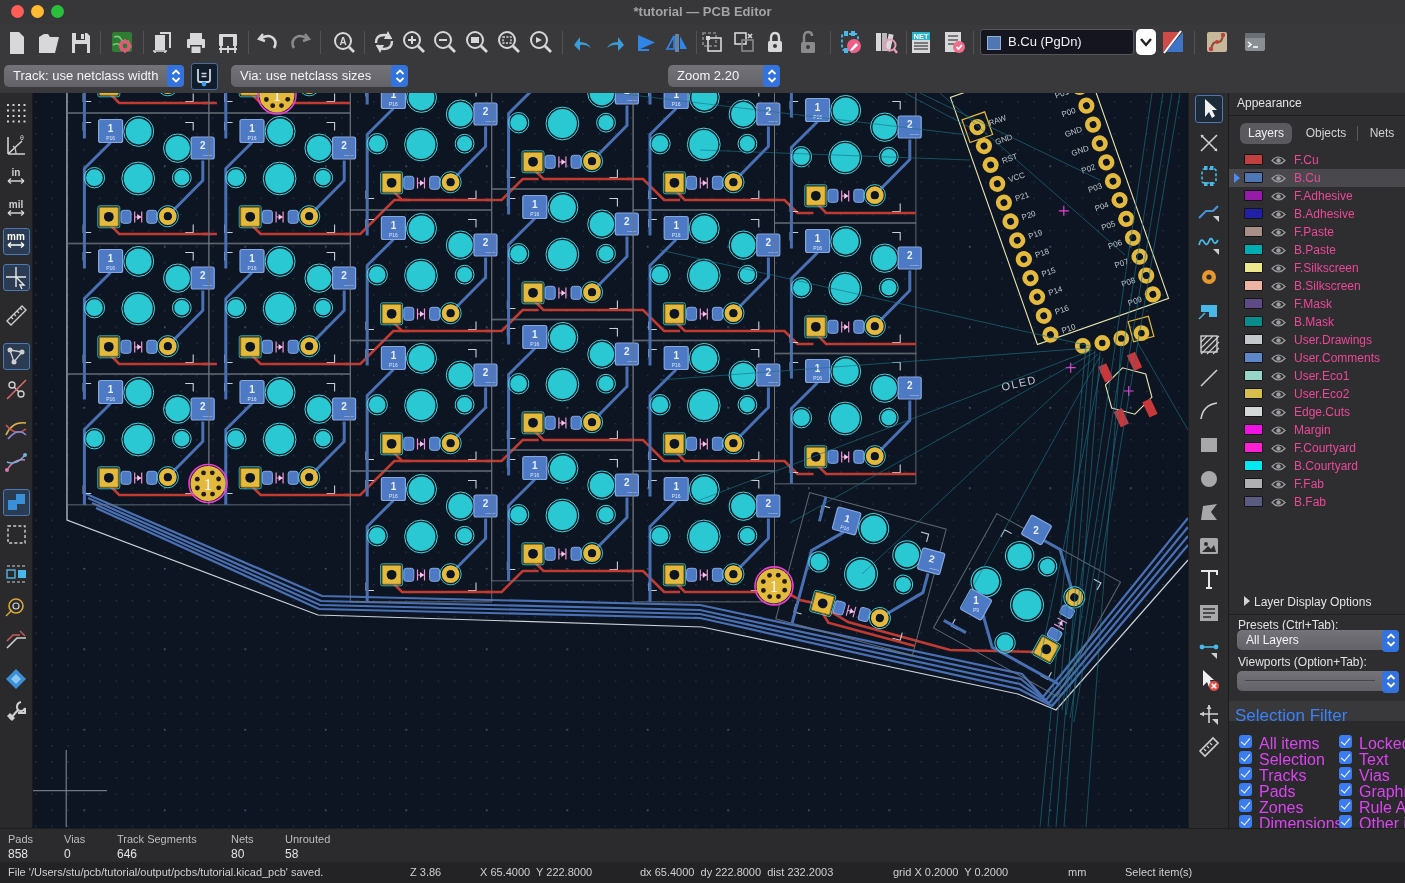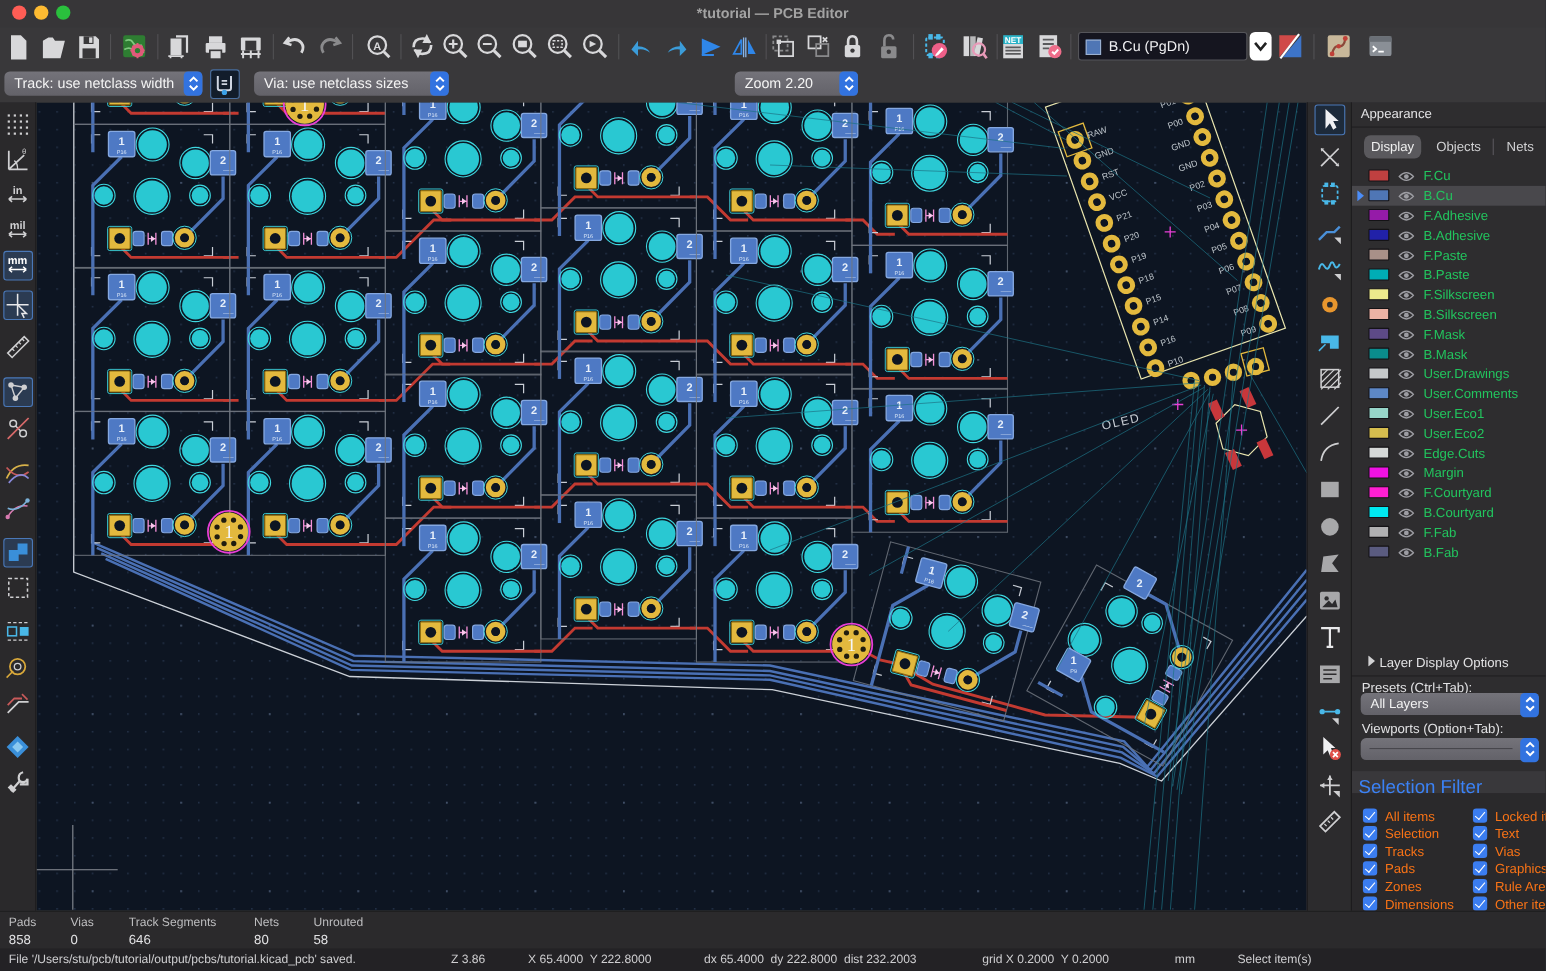--- a/index.html
+++ b/index.html
@@ -17,25 +17,25 @@
 #rpanel{position:absolute;left:1228px;top:93px;width:177px;height:735px;background:#2e2d2f;border-left:1px solid #1c1b1d;overflow:hidden}
 #status1{position:absolute;left:0;top:828px;width:1405px;height:34px;background:#2b2a2c;border-top:1px solid #1f1e20}
 #status1 .lab{position:absolute;top:4px;color:#bdbdbf;font-size:11px}
 #status1 .val{position:absolute;top:18px;color:#e3e3e5;font-size:12px}
 #status2{position:absolute;left:0;top:862px;width:1405px;height:21px;background:#232225}
 #status2 span{position:absolute;top:4px;color:#cfcfd1;font-size:11px;white-space:pre}
 .tabchip{position:absolute;top:0;height:21px;border-radius:6px;background:#5a595d;color:#f0f0f0;font-size:12px;line-height:21px;text-align:center}
 .tabtxt{position:absolute;top:0;height:21px;color:#d2d2d4;font-size:12px;line-height:21px;text-align:center}
 .lrow{position:absolute;left:0;width:177px;height:18px}
 .lrow .sw{position:absolute;left:15px;top:3px;width:19px;height:11px;border-radius:1px;border:1px solid #141316}
-.lrow .nm{position:absolute;left:65px;top:2px;font-size:12px;color:#22c55e}
+.lrow .nm{position:absolute;left:65px;top:2px;font-size:12px;color:#ec4899}
 .eye{position:absolute;left:42px;top:4px}
 .cbx{position:absolute;width:13px;height:13px;background:#3b7df0;border-radius:3px}
 .cbx:after{content:"";position:absolute;left:4.2px;top:1.2px;width:4px;height:8px;border:solid #fff;border-width:0 1.8px 1.8px 0;transform:rotate(40deg)}
-.cbl{position:absolute;font-size:12px;color:#f97316;white-space:nowrap}
+.cbl{position:absolute;font-size:16px;color:#d946ef;white-space:nowrap}
 .vsep{position:absolute;top:7px;width:1px;height:22px;background:#525154}
 </style></head>
 <body>
 <svg width="1155" height="735" viewBox="33 93 1155 735" style="position:absolute;left:33px;top:93px" font-family="Liberation Sans, sans-serif">
     <clipPath id="cv">
       <rect x="33" y="93" width="1155" height="735"></rect>
     </clipPath>
     <g clip-path="url(#cv)">
       <defs>
 <pattern id="d1" width="16.1" height="16.1" patternUnits="userSpaceOnUse" x="2.9" y="4.4">
@@ -752,21 +752,21 @@
     </svg>
     <svg class="abs" style="left:8px;top:642px" width="24" height="24" viewBox="0 0 24 24">
       <path d="M3,16 L16,3 L21,8 L8,21 Z" fill="none" stroke="#cfcfd1" stroke-width="1.6"></path>
       <path d="M7,14 l2,2 M10,11 l2,2 M13,8 l2,2" stroke="#cfcfd1" stroke-width="1.2"></path>
     </svg>
   </div>
 <div id="rpanel">
     <span class="abs" style="left:8px;top:3px;color:#e2e2e4;font-size:12px">Appearance</span>
     <div class="abs" style="left:0;top:22px;width:177px;height:1px;background:#1f1e20"></div>
     <div class="abs" style="left:0;top:30px;width:177px;height:22px">
-      <div class="tabchip" style="left:11px;width:52px">Display</div>
+      <div class="tabchip" style="left:11px;width:52px">Layers</div>
       <div class="tabtxt" style="left:68px;width:58px">Objects</div>
       <div class="abs" style="left:128px;top:3px;width:1px;height:15px;background:#59585c"></div>
       <div class="tabtxt" style="left:132px;width:42px">Nets</div>
     </div>
     <div class="lrow" style="top:58px">
       <div class="sw" style="background:#c04040"></div>
       <svg class="eye" width="15" height="11" viewBox="0 0 15 11">
         <path d="M1,5.5 Q7.5,-1.5 14,5.5 Q7.5,12.5 1,5.5 Z" fill="none" stroke="#9c9ca2" stroke-width="1.2"></path>
         <circle cx="7.5" cy="5.5" r="2.2" fill="#9c9ca2"></circle>
       </svg>

